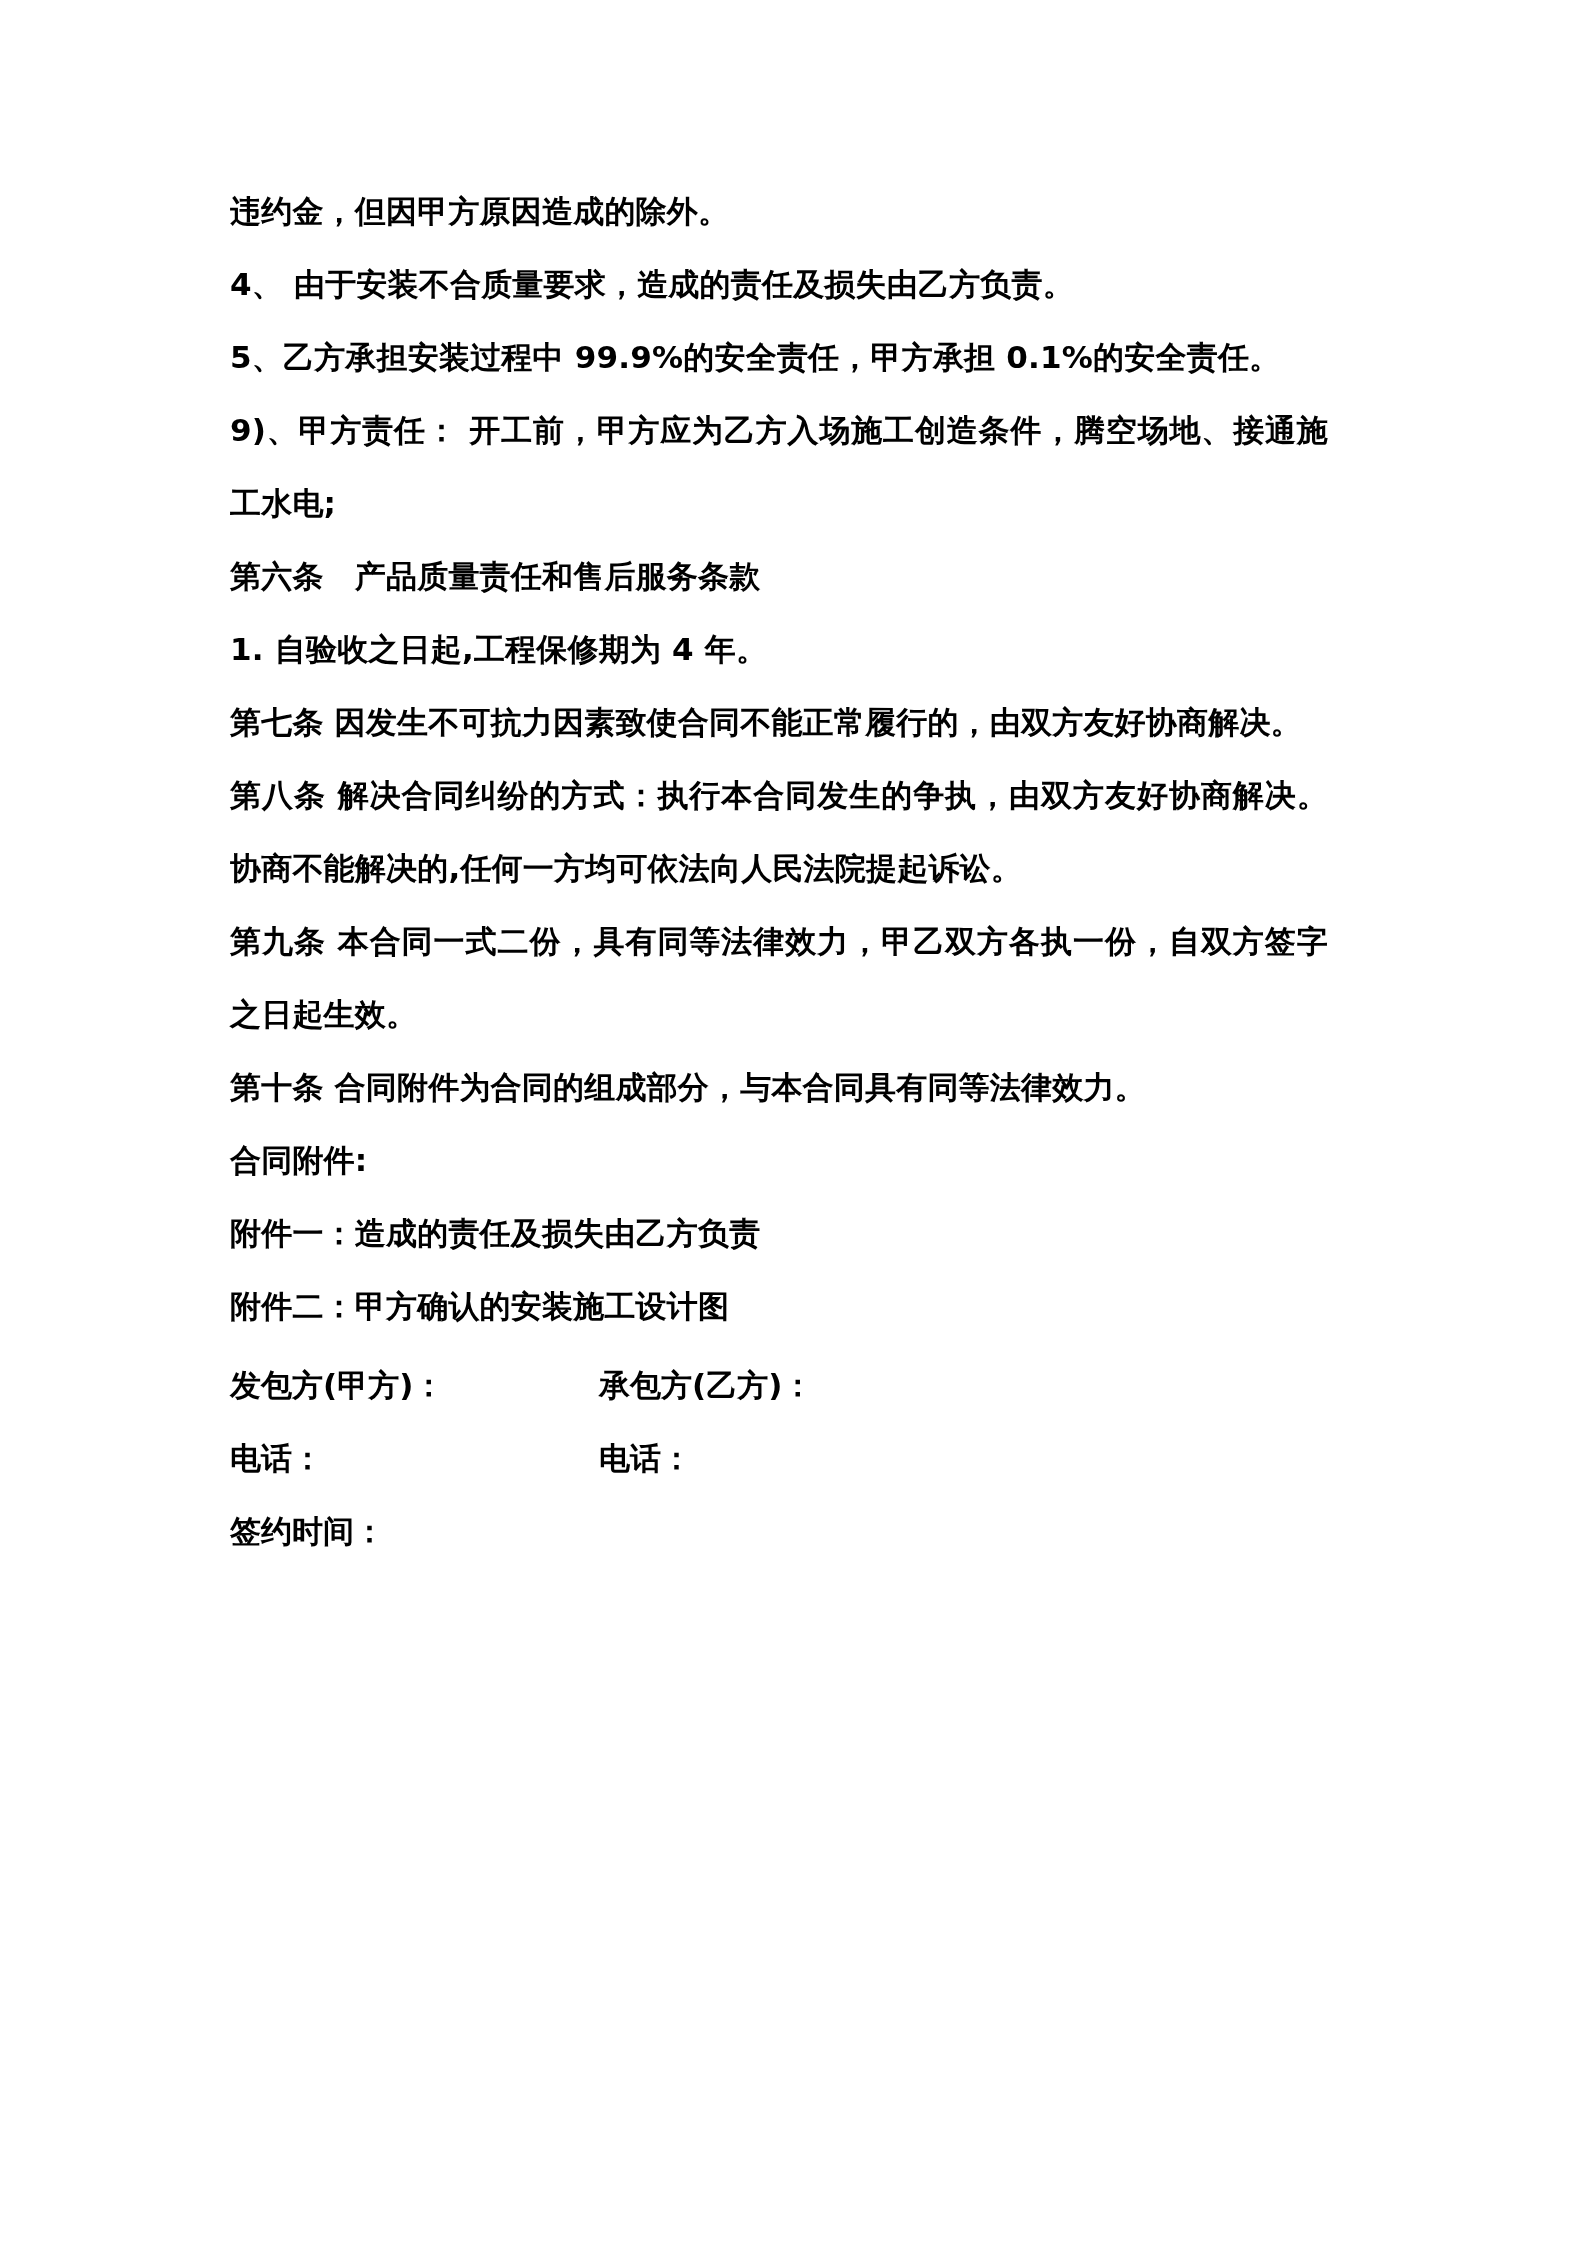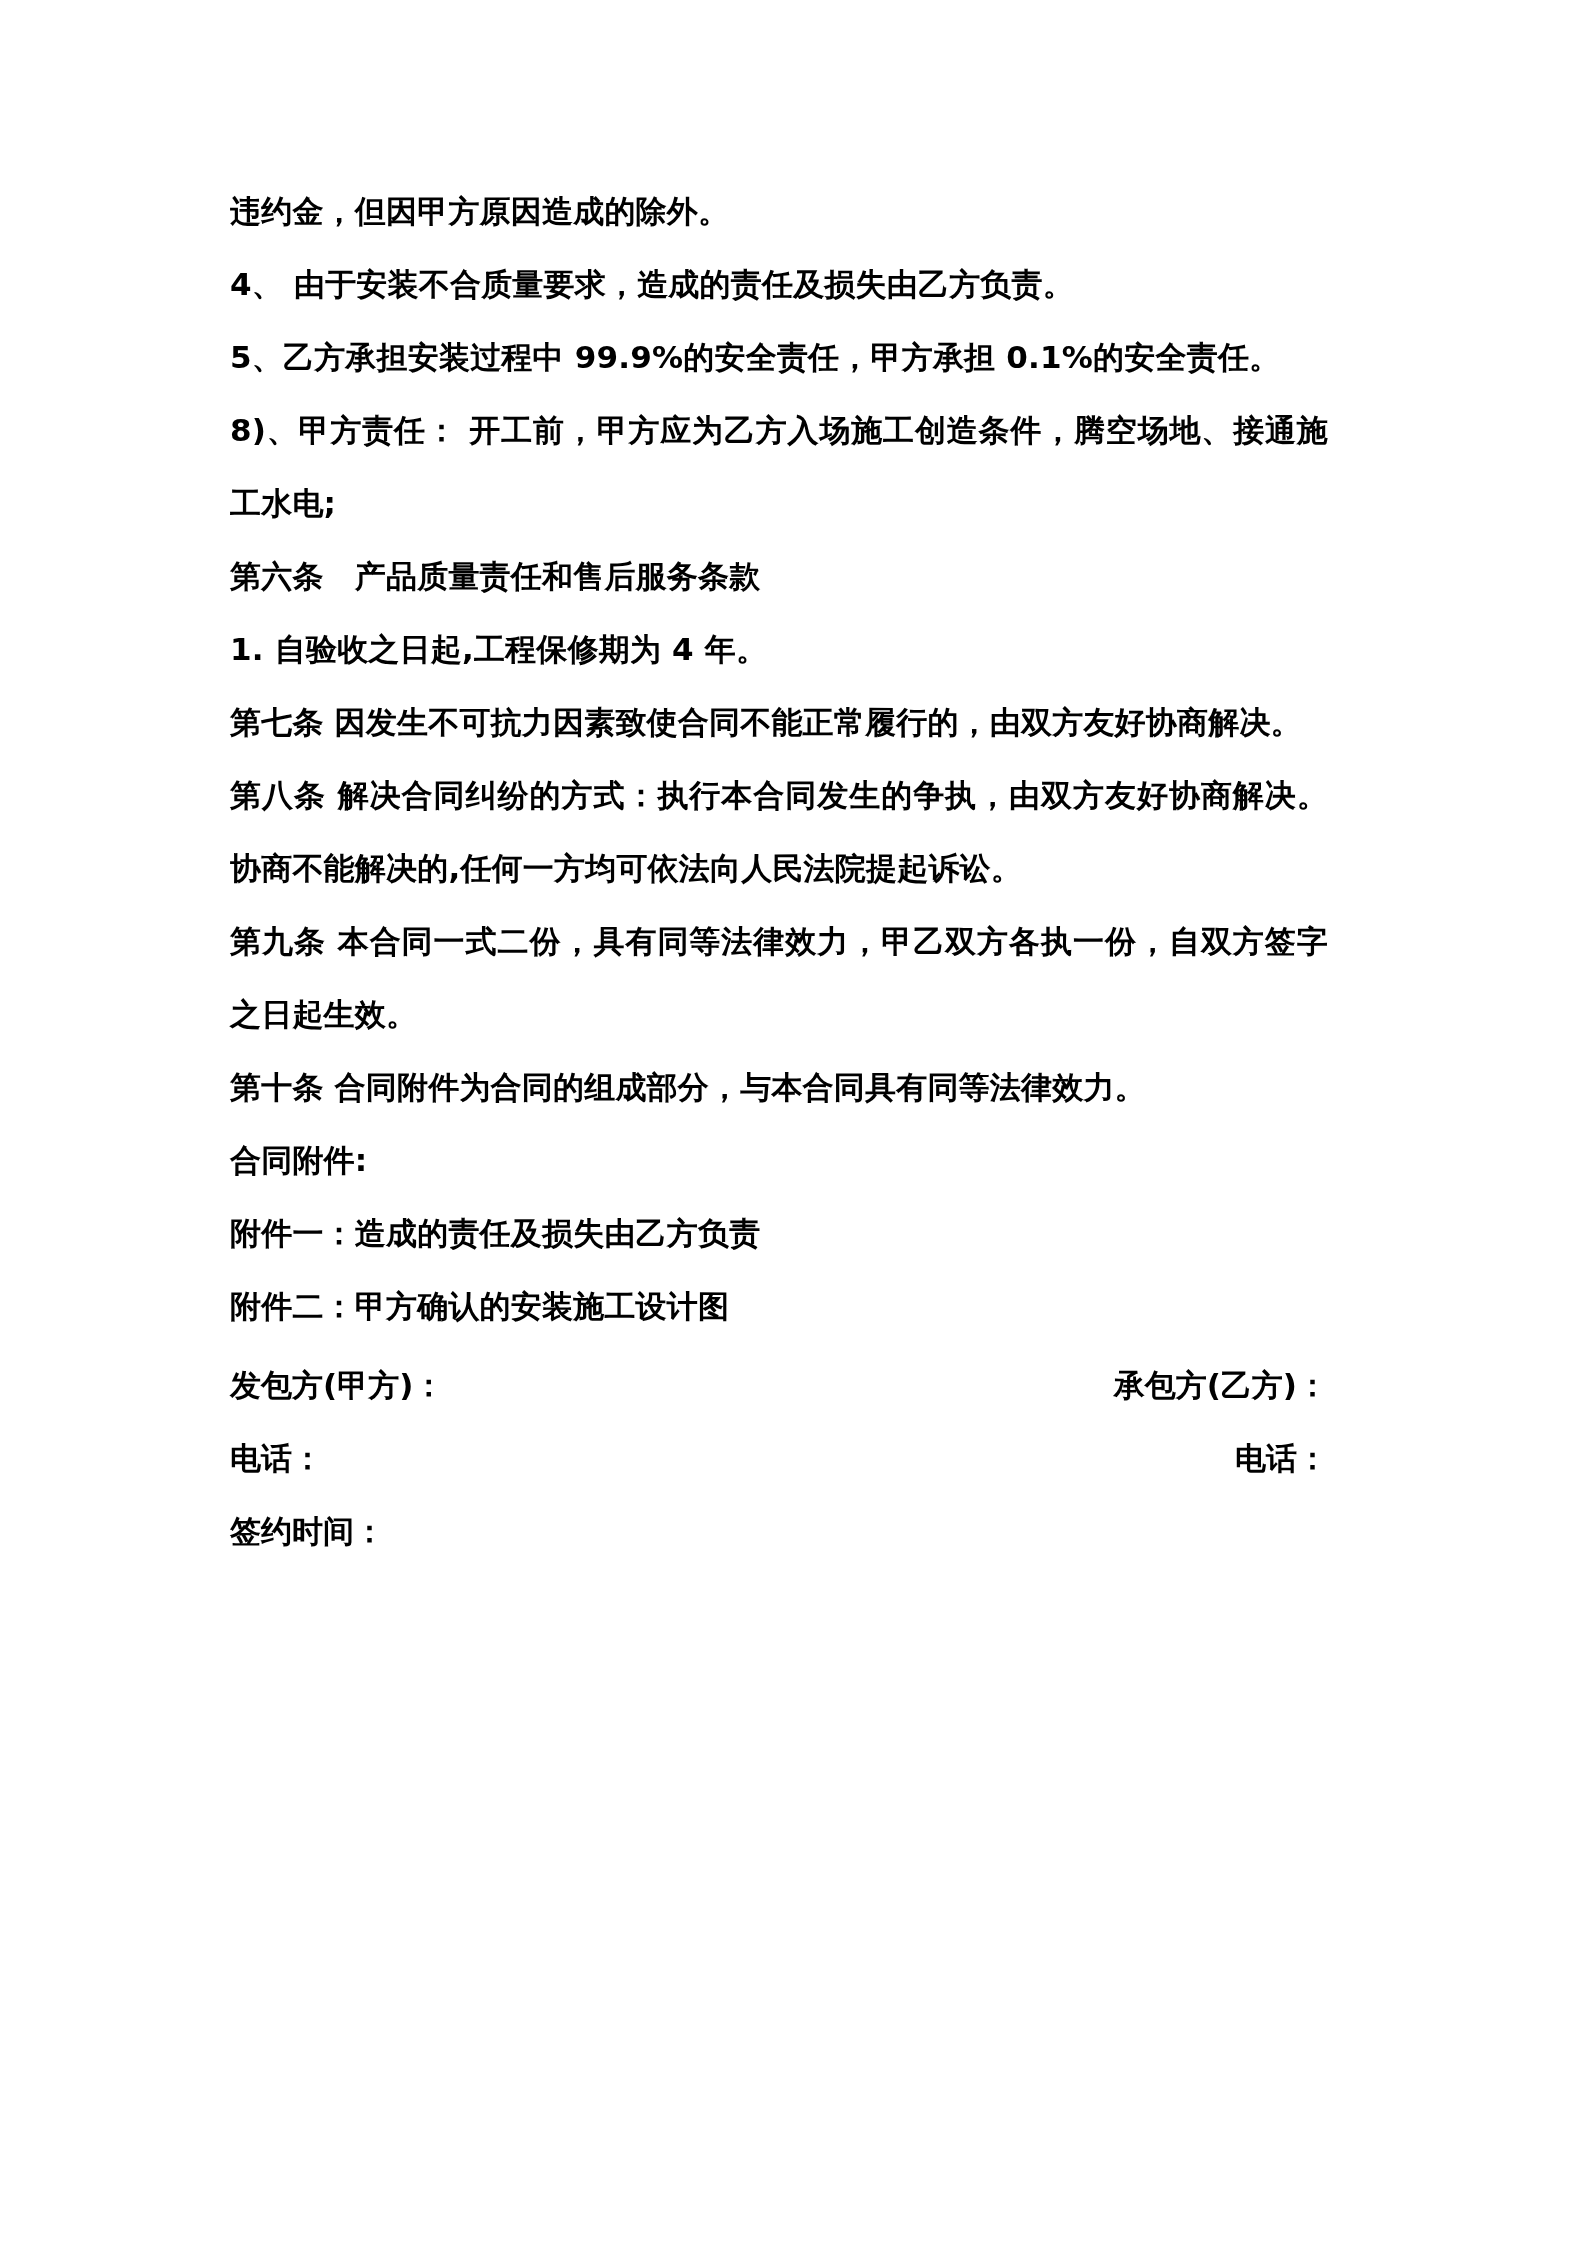--- a/index.html
+++ b/index.html
@@ -41,37 +41,36 @@
     display: flex;
     line-height: 73px;
     gap: 24px;
   }
   .sig-left {
     width: 345px;
     flex: 0 0 345px;
   }
   .sig-right {
     flex: 1 1 auto;
-    text-align: right;
   }
   .spacer-sm { height: 6px; }
 </style>
 </head>
 <body>
 
 <div class="page">
   <div class="doc-body">
 
     <p class="para">违约金，但因甲方原因造成的除外。</p>
 
     <p class="para">4、 由于安装不合质量要求，造成的责任及损失由乙方负责。</p>
 
     <p class="para">5、乙方承担安装过程中 99.9%的安全责任，甲方承担 0.1%的安全责任。</p>
 
-    <p class="para">8)、甲方责任： 开工前，甲方应为乙方入场施工创造条件，腾空场地、接通施工水电;</p>
+    <p class="para">9)、甲方责任： 开工前，甲方应为乙方入场施工创造条件，腾空场地、接通施工水电;</p>
 
     <p class="para">第六条　产品质量责任和售后服务条款</p>
 
     <p class="para">1. 自验收之日起,工程保修期为 4 年。</p>
 
     <p class="para">第七条 因发生不可抗力因素致使合同不能正常履行的，由双方友好协商解决。</p>
 
     <p class="para">第八条 解决合同纠纷的方式：执行本合同发生的争执，由双方友好协商解决。协商不能解决的,任何一方均可依法向人民法院提起诉讼。</p>
 
     <p class="para">第九条 本合同一式二份，具有同等法律效力，甲乙双方各执一份，自双方签字之日起生效。</p>

